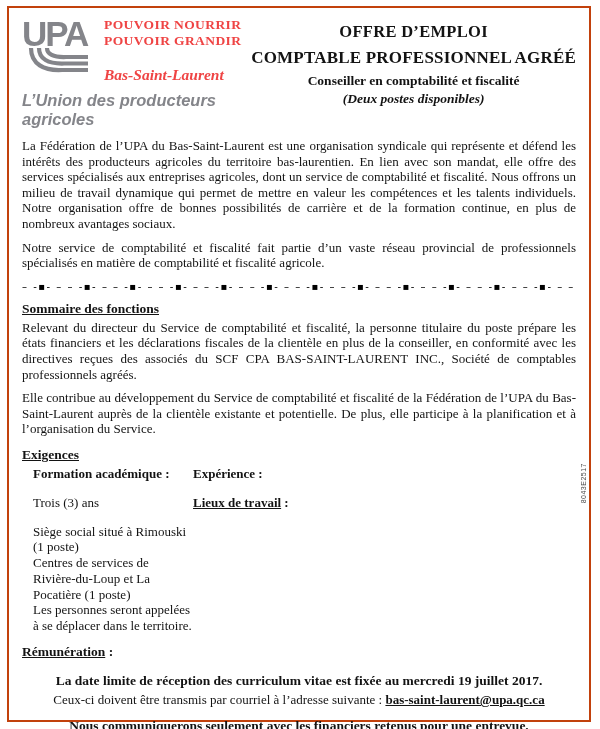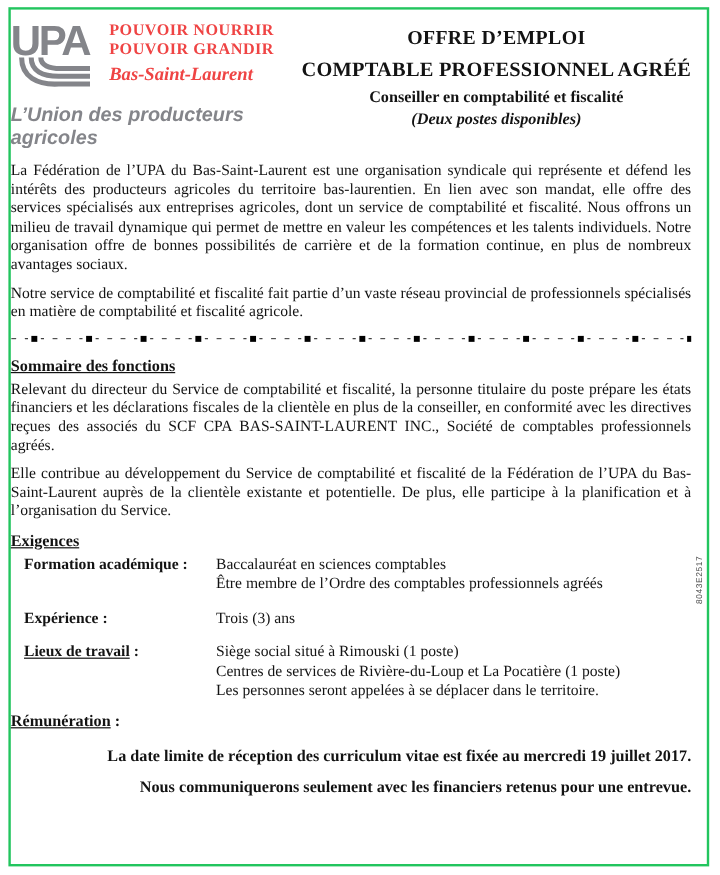--- a/index.html
+++ b/index.html
@@ -2,31 +2,31 @@
 <html lang="fr"><head>
 <meta charset="utf-8">
 <style>
   html, body { margin:0; padding:0; }
   body {
     width:600px; height:729px; background:#ffffff; position:relative;
     font-family:"Liberation Serif", serif; color:#131313; overflow:hidden;
   }
   .frame {
     position:absolute; left:7px; top:6px; right:9px; bottom:7px;
-    border:2px solid #22c55e; box-sizing:border-box;
-    padding:9px 13px 0 0;
+    border:2px solid #c2410c; box-sizing:border-box;
+    padding:9px 13px 0 13px;
   }
   
   .header { display:flex; justify-content:space-between; align-items:flex-start; margin-bottom:9px; }
   .logo-block { width:300px; }
   .logo-top { display:flex; align-items:flex-start; }
   .logo-mark { flex:0 0 auto; margin-right:8px; }
   .logo-text { font-family:Liberation Serif, serif; color:#ef4444; }
   .tagline { font-weight:bold; font-size:13.5px; line-height:16px; letter-spacing:0.4px; }
-  .region { font-weight:bold; font-style:italic; font-size:15.5px; margin-top:5px; }
+  .region { font-weight:bold; font-style:italic; font-size:15.5px; margin-top:17px; }
   .union-name {
     font-family:"Liberation Sans", sans-serif; font-weight:bold; font-style:italic;
     font-size:16.5px; color:#84858a; margin-top:7px;
   }
   .title-block { text-align:center; padding-top:4px; line-height:1.3; white-space:nowrap; }
   .job-title { font-size:16.5px; font-weight:bold; letter-spacing:0.3px; }
   .job-position { font-size:17px; font-weight:bold; margin-top:5px; letter-spacing:0.2px; }
   .job-subtitle { font-size:13.5px; font-weight:bold; margin-top:2px; }
   .job-note { font-size:13.5px; font-weight:bold; font-style:italic; margin-top:1px; }
   
@@ -40,21 +40,21 @@
     font-size:13.5px; font-weight:bold; text-decoration:underline;
     margin:2px 0 3px 0;
   }
   .req-table { display:grid; grid-template-columns:160px 1fr; row-gap:13px; column-gap:0;
     font-size:13px; line-height:15.8px; margin:3px 0 10px 11px; }
   .req-label { font-weight:bold; }
   .req-label .u { text-decoration:underline; }
   .req-lines div { }
   .inline-bold { font-weight:bold; }
   
-  .footer-line { text-align:right; font-size:13.5px; }
+  .footer-line { text-align:center; font-size:13.5px; }
   .footer-bold { font-weight:bold; }
   .footer-line.deadline { margin-top:13px; }
   .footer-line.submission { font-size:13px; margin-top:3px; }
   .email-link { font-weight:bold; text-decoration:underline; color:#131313; }
   .footer-line.closing { margin-top:10px; font-weight:bold; }
   
   .vcode {
     position:absolute; right:13px; top:463px;
     writing-mode:vertical-rl; transform:rotate(180deg);
     font-family:"Liberation Sans", sans-serif; font-size:7px; color:#4a4a4a;
@@ -100,38 +100,35 @@
   <div class="separator">– -▪- – – -▪- – – -▪- – – -▪- – – -▪- – – -▪- – – -▪- – – -▪- – – -▪- – – -▪- – – -▪- – – -▪- – – -▪- – –</div>
 
   <div class="section-heading">Sommaire des fonctions</div>
   <p class="para">Relevant du directeur du Service de comptabilité et fiscalité, la personne titulaire du poste prépare les états financiers et les déclarations fiscales de la clientèle en plus de la conseiller, en conformité avec les directives reçues des associés du SCF CPA BAS-SAINT-LAURENT INC., Société de comptables professionnels agréés.</p>
   <p class="para" style="margin-bottom:10px;">Elle contribue au développement du Service de comptabilité et fiscalité de la Fédération de l’UPA du Bas-Saint-Laurent  auprès de la clientèle existante et potentielle.  De plus, elle participe à la planification et à l’organisation du Service.</p>
 
   <div class="section-heading">Exigences</div>
   <div class="req-table">
 
     <div class="req-label"><span>Formation académique</span><span> :</span></div>
-    <div class="req-lines">
-      <div>Baccalauréat en sciences comptables</div>
-      <div>Être membre de l’Ordre des comptables professionnels agréés</div>
-    </div>
 
     <div class="req-label"><span>Expérience</span><span> :</span></div>
     <div class="req-lines">
       <div>Trois (3) ans</div>
     </div>
 
     <div class="req-label"><span class="u">Lieux de travail</span><span> :</span></div>
     <div class="req-lines">
       <div>Siège social situé à Rimouski (1 poste)</div>
       <div>Centres de services de Rivière-du-Loup et La Pocatière (1 poste)</div>
       <div>Les personnes seront appelées à se déplacer dans le territoire.</div>
     </div>
   </div>
 
   <div class="section-heading" style="text-decoration:none;"><span style="text-decoration:underline;">Rémunération</span><span> :</span></div>
 
   <div class="footer-line deadline footer-bold">La date limite de réception des curriculum vitae est fixée au mercredi 19 juillet 2017.</div>
+  <div class="footer-line submission"><span>Ceux-ci doivent être transmis par courriel à l’adresse suivante&nbsp;: </span><a class="email-link">bas-saint-laurent@upa.qc.ca</a></div>
   <div class="footer-line closing">Nous communiquerons seulement avec les financiers retenus pour une entrevue.</div>
 
 </div>
 
 <div class="vcode">8043E2517</div>
 
 </body></html>

